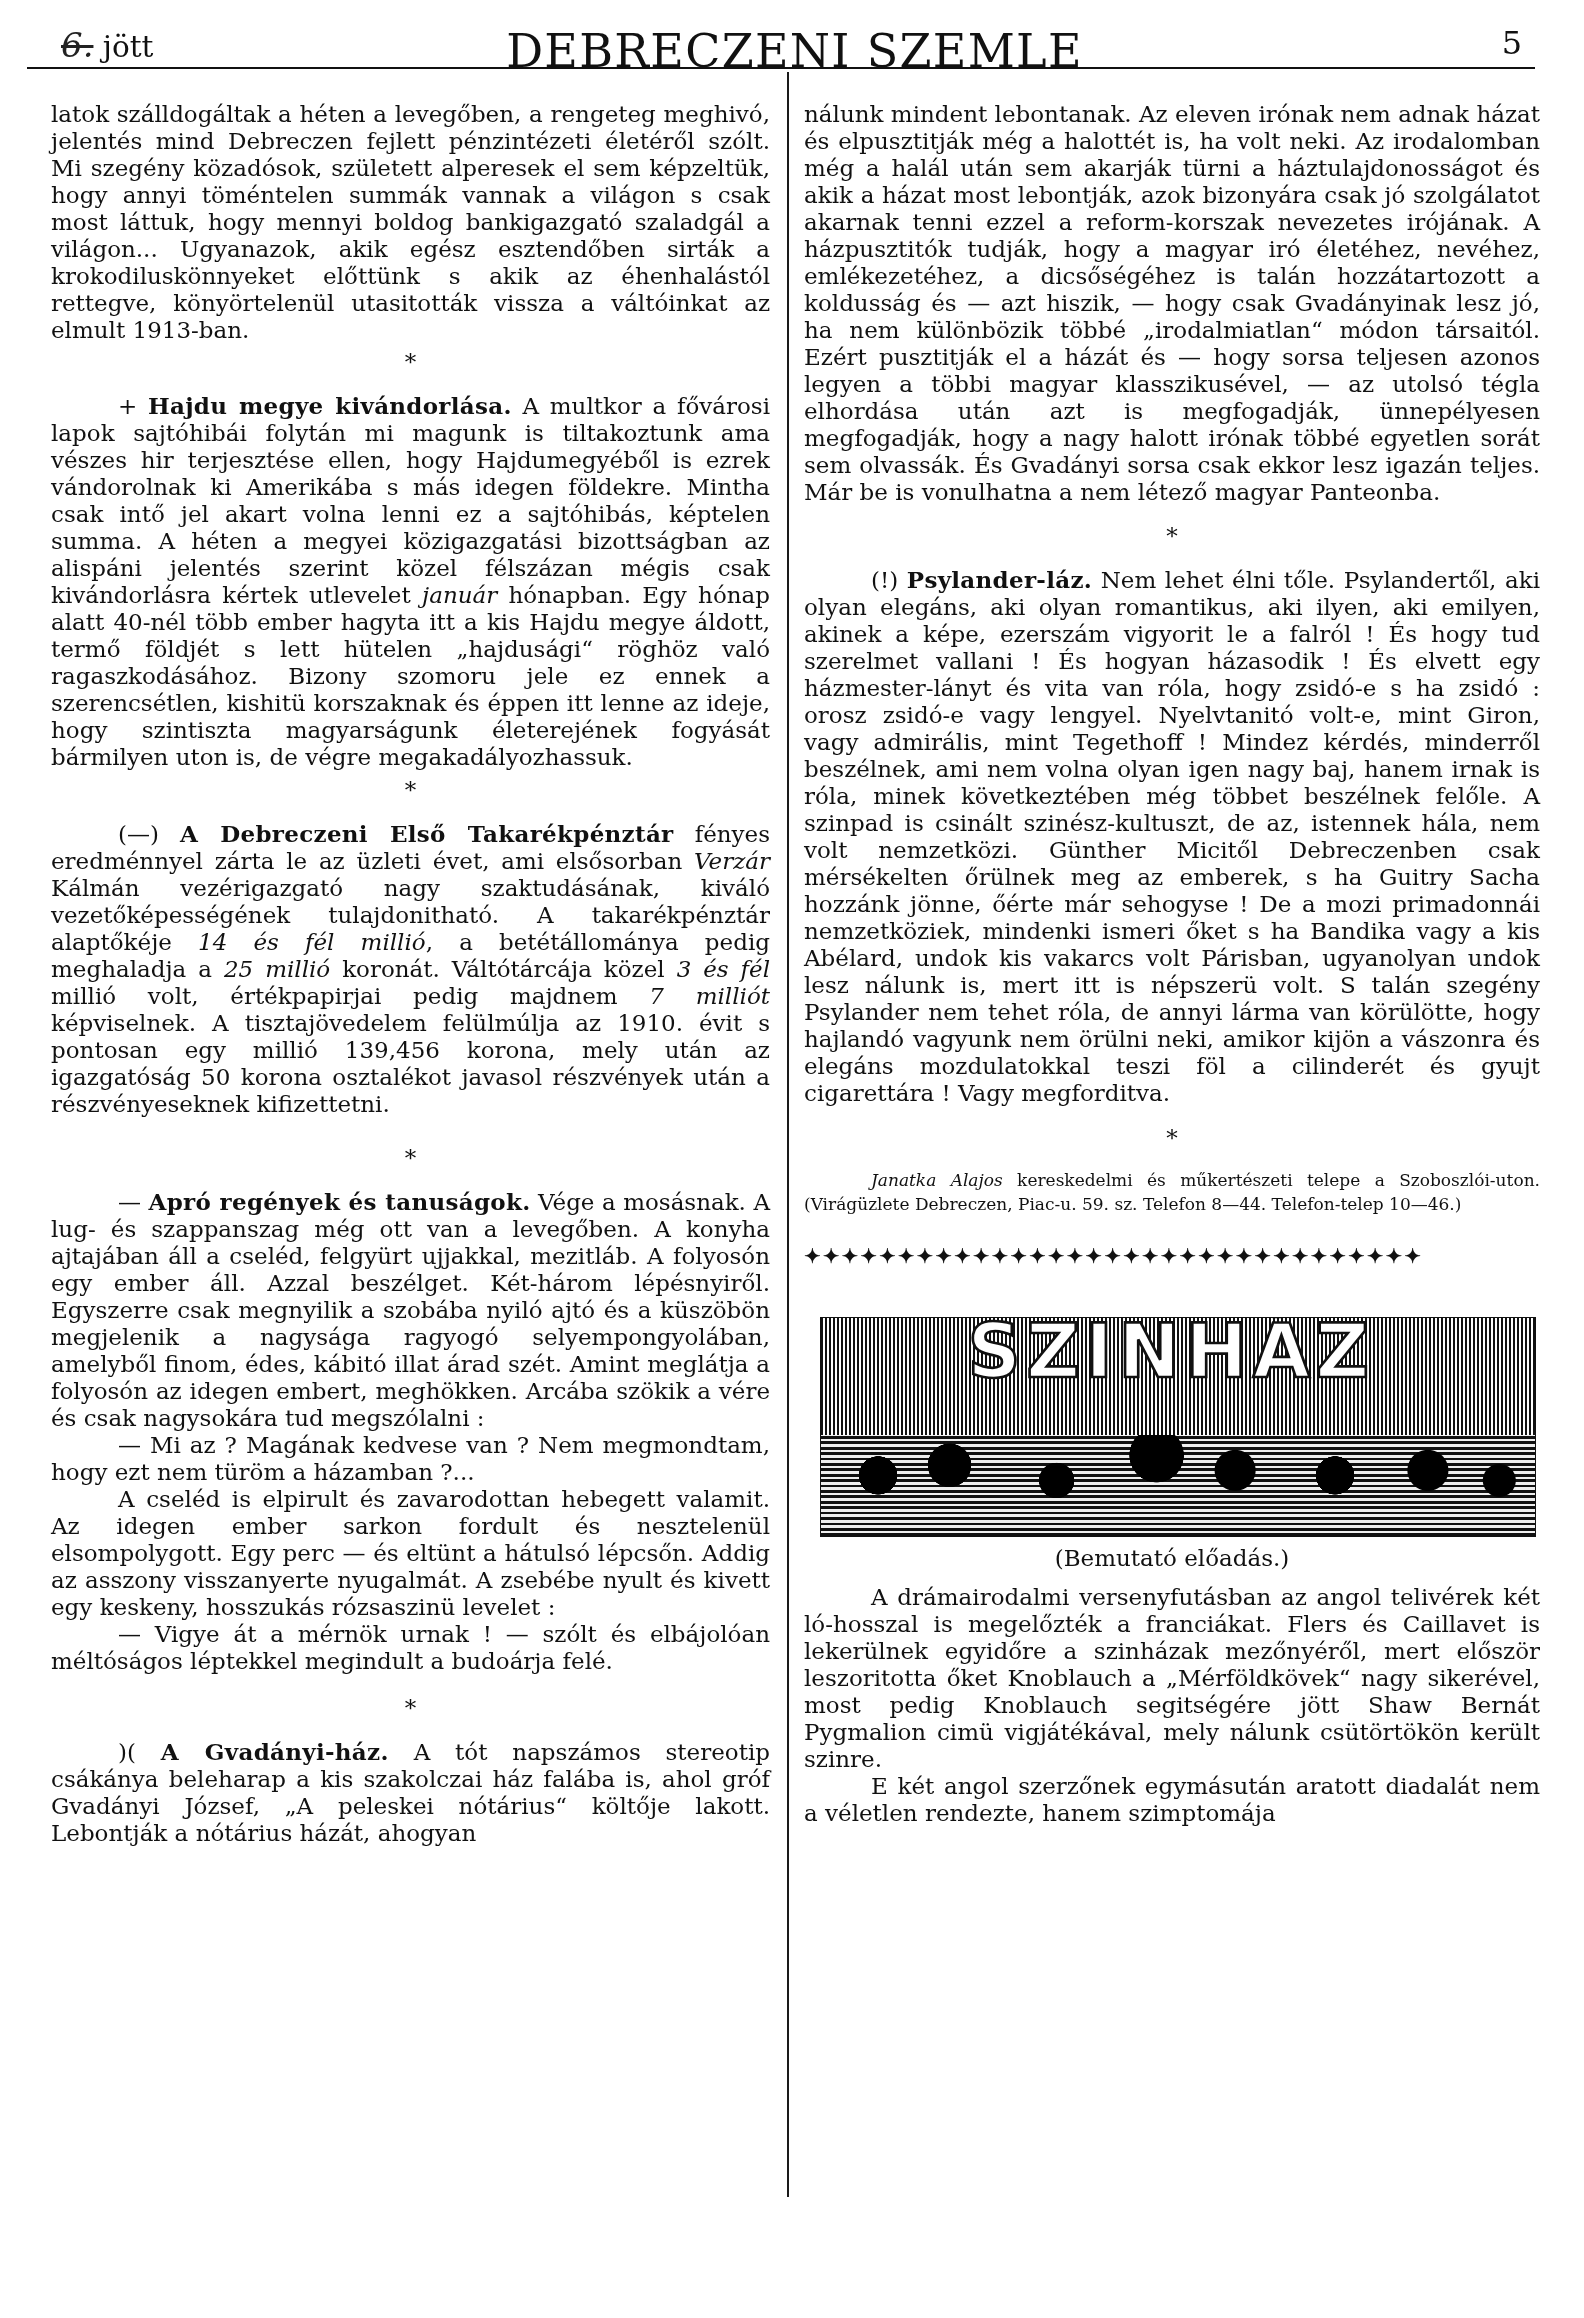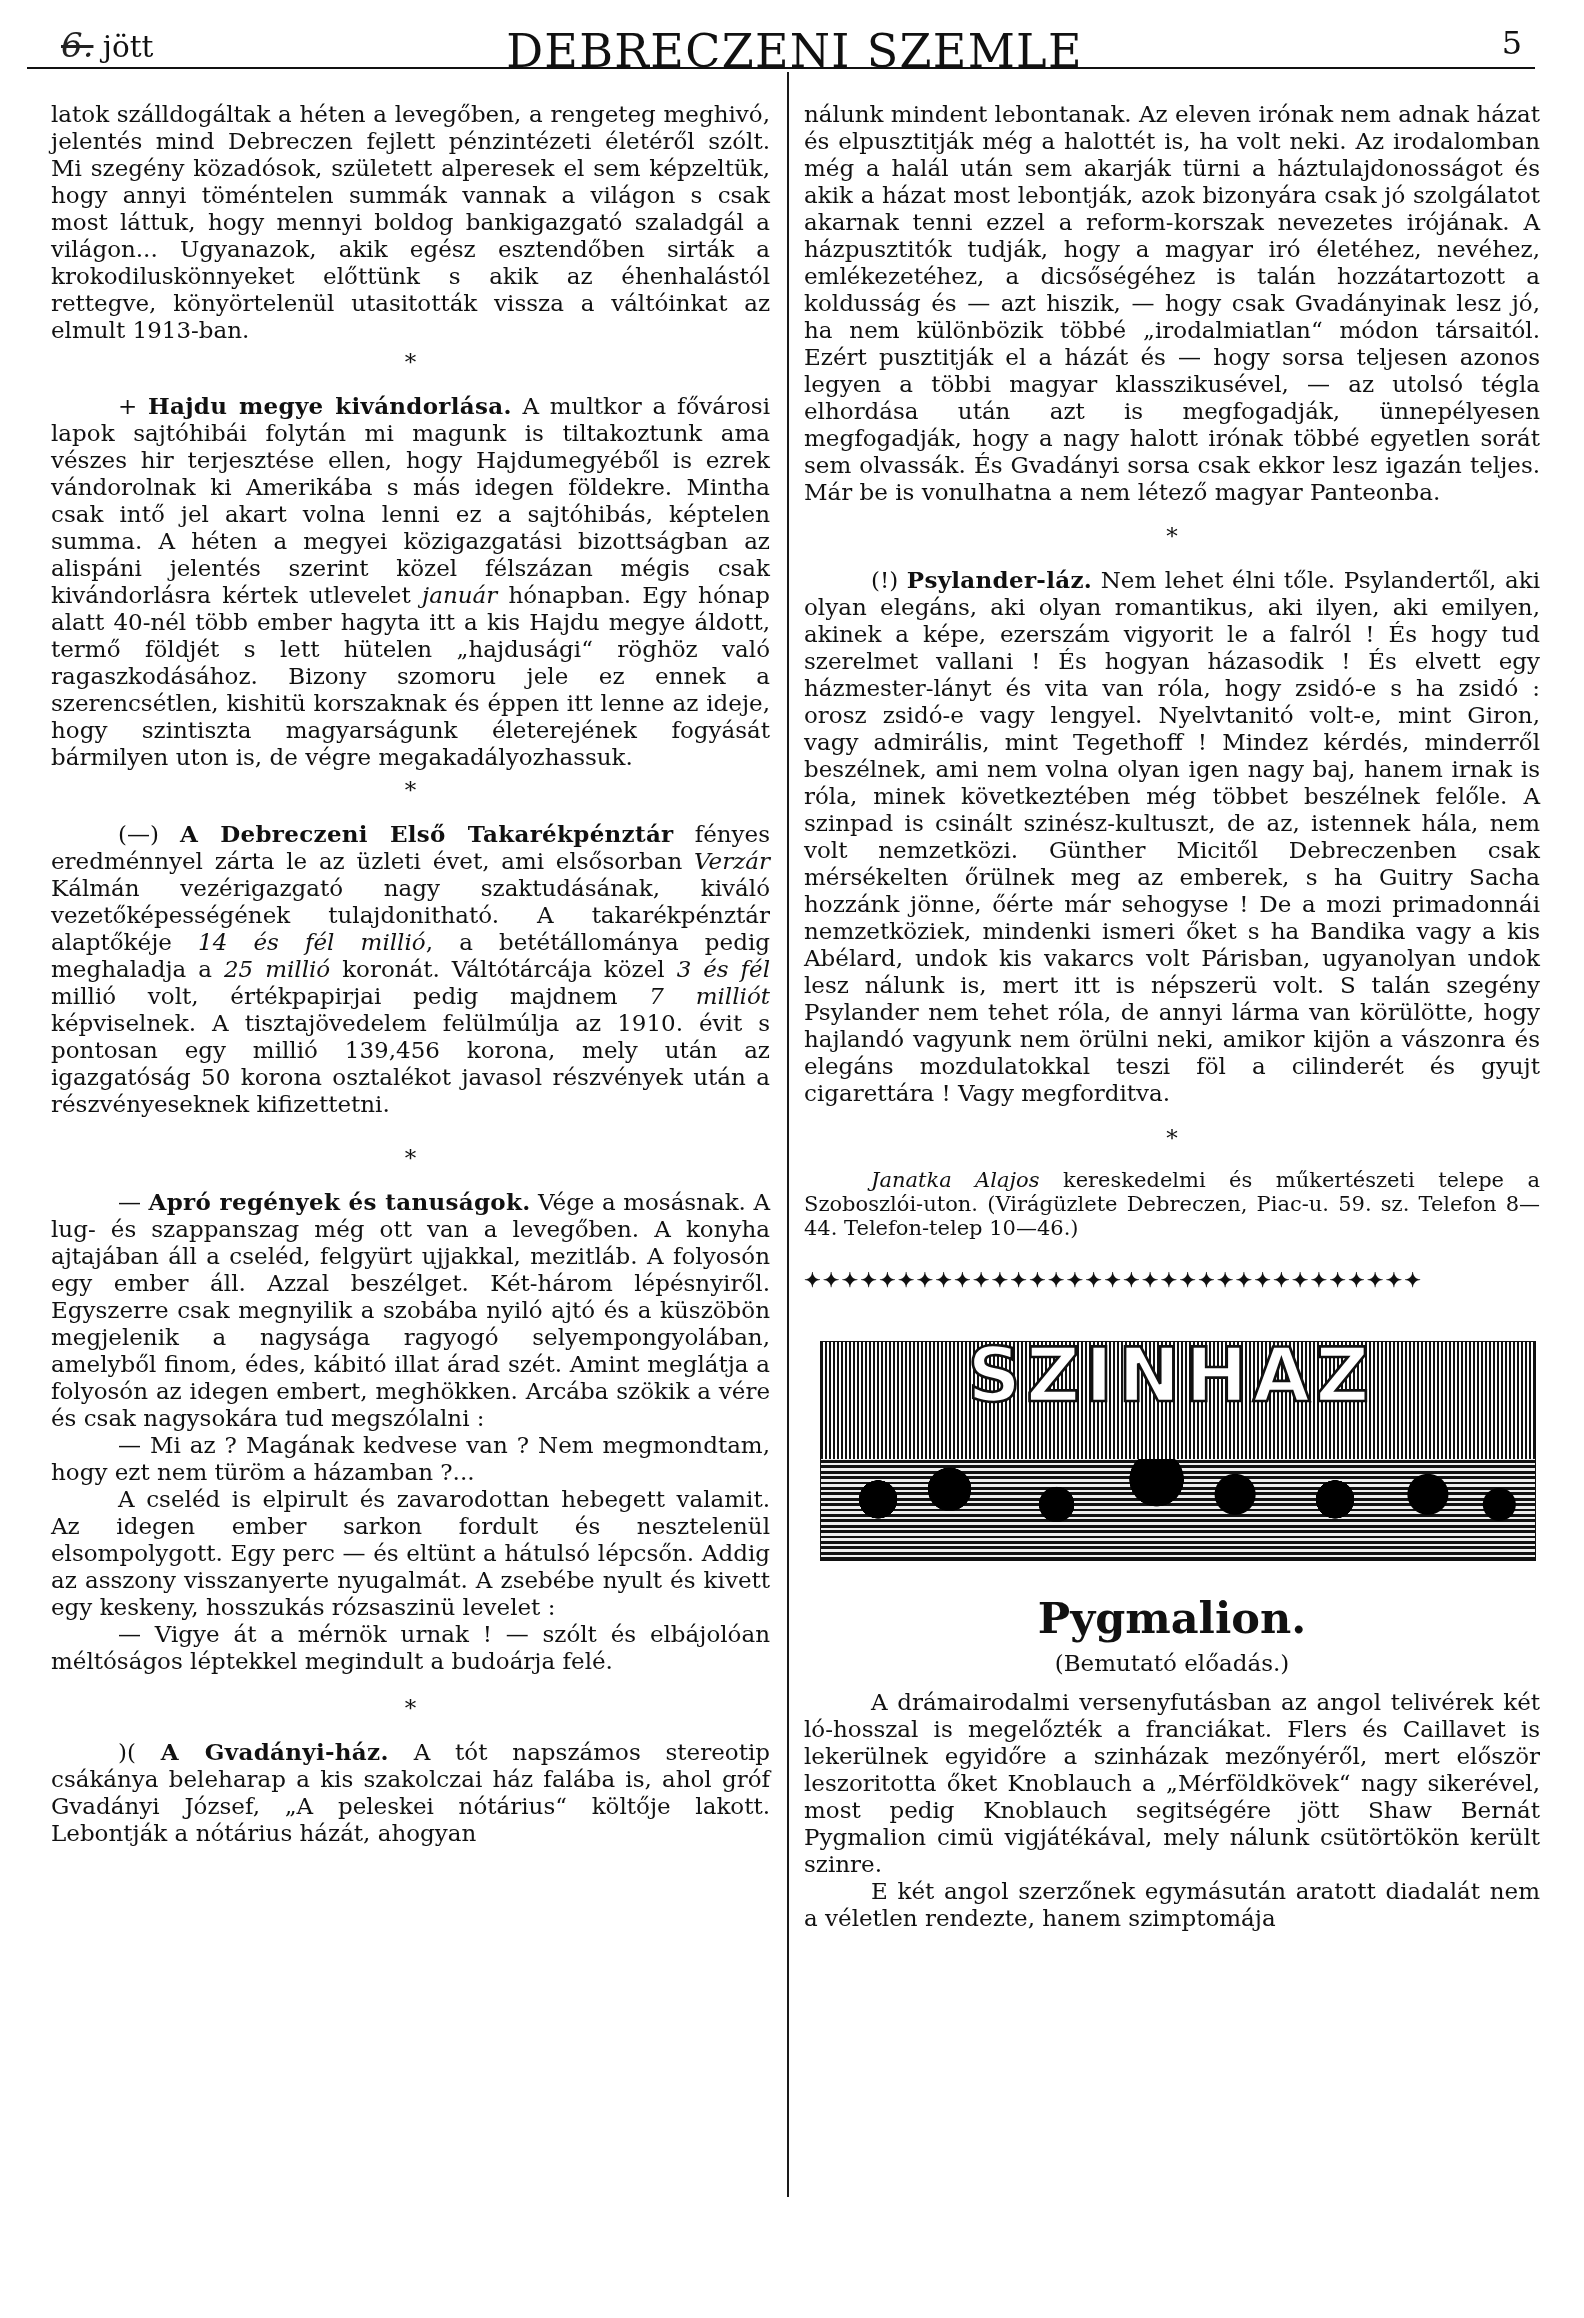--- a/index.html
+++ b/index.html
@@ -35,21 +35,21 @@
       position: absolute; top: 101px; font-size: 23px; line-height: 27px;
       text-align: justify; hyphens: manual;
     }
     .col.left { left: 51px; width: 719px; }
     .col.right { left: 804px; width: 736px; }
     p { margin: 0; text-indent: 0; }
     p.ind { text-indent: 67px; }
     .star { text-align: center; margin: 5.4px 0 16px 0; font-size: 23px; }
     b.head { font-weight: bold; letter-spacing: 0.3px; }
     i { font-style: italic; }
-    .ad { font-size: 21px; line-height: 24px; margin-top: 4px; }
+    .ad { font-size: 17px; line-height: 24px; margin-top: 4px; }
     .ornament {
       margin: 27px 0 47px 0; font-size: 20px; letter-spacing: 2px; white-space: nowrap; overflow: hidden;
       text-align: left; font-weight: bold;
     }
     .theatre {
       position: relative; width: 714px; height: 218px; margin: 0 0 0 16px;
       background: repeating-linear-gradient(90deg, #111 0 2px, #fff 2px 4px);
       border: 1.3px solid #111; overflow: hidden;
     }
     .theatre .ttl {
@@ -152,18 +152,17 @@
     <span>kereskedelmi és műkertészeti telepe a Szoboszlói-uton. (Virágüzlete Debreczen, Piac-u. 59. sz. Telefon 8—44. Telefon-telep 10—46.)</span>
   </p>
 
   <div class="ornament">✦✦✦✦✦✦✦✦✦✦✦✦✦✦✦✦✦✦✦✦✦✦✦✦✦✦✦✦✦✦✦✦✦</div>
 
   <div class="theatre">
     <div class="ttl">SZINHÁZ</div>
     <div class="crowd"></div>
   </div>
 
-  <div class="play-title">Pygmalion.</div>
   <div class="play-sub">(Bemutató előadás.)</div>
   <p class="ind">A drámairodalmi versenyfutásban az angol telivérek két ló-hosszal is megelőzték a franciákat. Flers és Caillavet is lekerülnek egyidőre a szinházak mezőnyéről, mert először leszoritotta őket Knoblauch a „Mérföldkövek“ nagy sikerével, most pedig Knoblauch segitségére jött Shaw Bernát Pygmalion cimü vigjátékával, mely nálunk csütörtökön került szinre.</p>
   <p class="ind">E két angol szerzőnek egymásután aratott diadalát nem a véletlen rendezte, hanem szimptomája</p>
 </section>
 
 
 </body></html>

